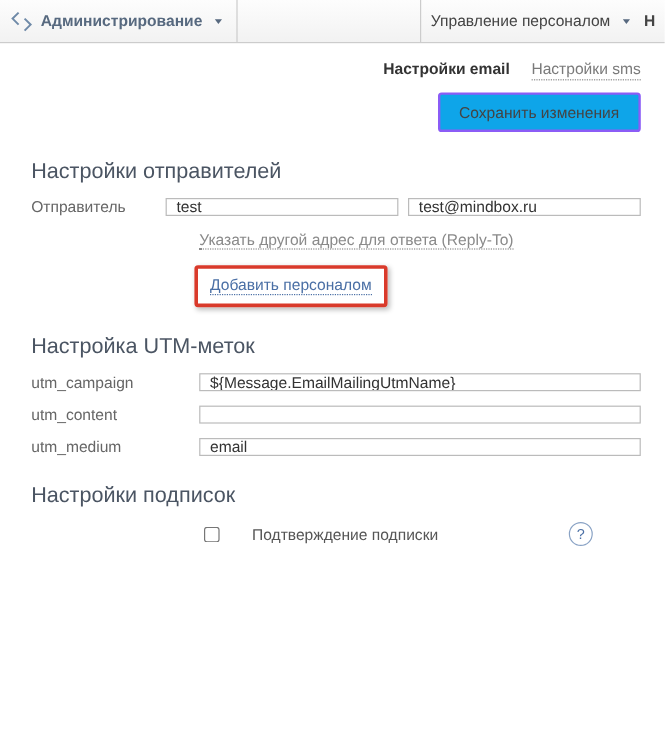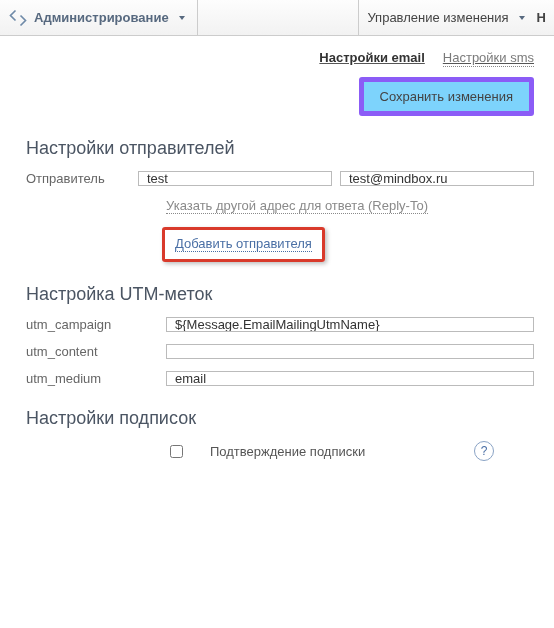--- a/index.html
+++ b/index.html
@@ -47,37 +47,36 @@
   .trailing-h { font-weight:bold; color:#444; margin-left:6px; }
 
   .content { padding: 10px 20px 20px 26px; }
 
   .tab-row {
     display:flex;
     justify-content:flex-end;
     gap:18px;
     margin-top:4px;
     align-items:baseline;
-    text-decoration:underline;
   }
   .tab {
     color:#7a7a7a;
     border-bottom:1px dotted #888;
     padding-bottom:1px;
   }
   .tab.active {
     font-weight:bold;
     color:#333;
     border-bottom:none;
   }
 
   .save-row { display:flex; justify-content:flex-end; margin-top:10px; }
   .btn {
-    background:#7dd3fc;
-    border:5px solid #8b5cf6;
+    background:#0ea5e9;
+    border:2px solid #8b5cf6;
     border-radius:3px;
     padding:7px 16px;
     color:#444;
     font-size:13px;
   }
 
   h2 {
     font-size:18px;
     font-weight:normal;
     color:#4b5563;
@@ -135,21 +134,21 @@
   <div class="top-left">
     <span class="admin-logo">
       <svg width="20" height="20" viewBox="0 0 24 24">
           <path fill="none" stroke="#6f8aa8" stroke-width="2" d="M9 3 L3 9 L9 15 M15 9 L21 15 L15 21"></path>
         </svg>
     </span>
     <span class="admin-label">Администрирование</span>
     <span class="dropdown-ind"></span>
   </div>
   <div class="top-right">
-    <span class="right-menu-item">Управление изменения</span>
+    <span class="right-menu-item">Управление персоналом</span>
     <span class="dropdown-ind"></span>
     <span class="trailing-h">Н</span>
   </div>
 </div>
 
 <div class="content">
 
   <div class="tab-row">
     <span class="tab active">Настройки email</span>
     <span class="tab">Настройки sms</span>
@@ -165,21 +164,21 @@
     <div class="fields">
       <input class="txt half" value="test" style="">
       <input class="txt half" value="test@mindbox.ru" style="">
     </div>
   </div>
   <div class="sublink-row">
     <span class="ghost-link">Указать другой адрес для ответа (Reply-To)</span>
   </div>
   <div style="margin-top:14px; margin-bottom:6px;">
     <span class="add-sender-wrap">
-      <span class="add-sender-link">Добавить отправителя</span>
+      <span class="add-sender-link">Добавить персоналом</span>
     </span>
   </div>
 
   <h2>Настройка UTM-меток</h2>
   <div class="row">
     <div class="lab">utm_campaign</div>
     <div class="fields">
         <input class="txt full" value="${Message.EmailMailingUtmName}" style="">
       </div>
   </div>

